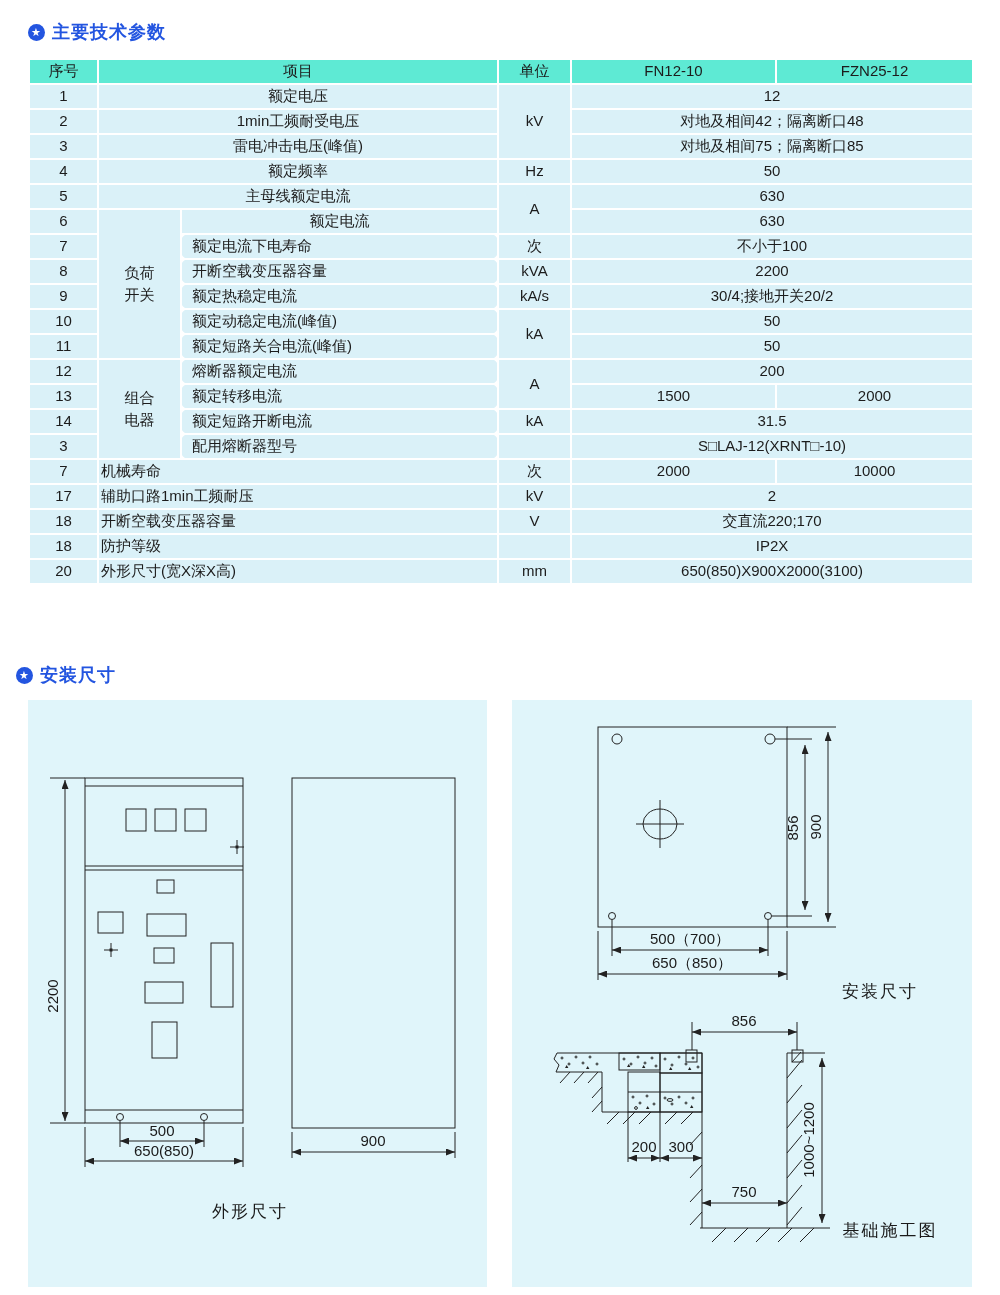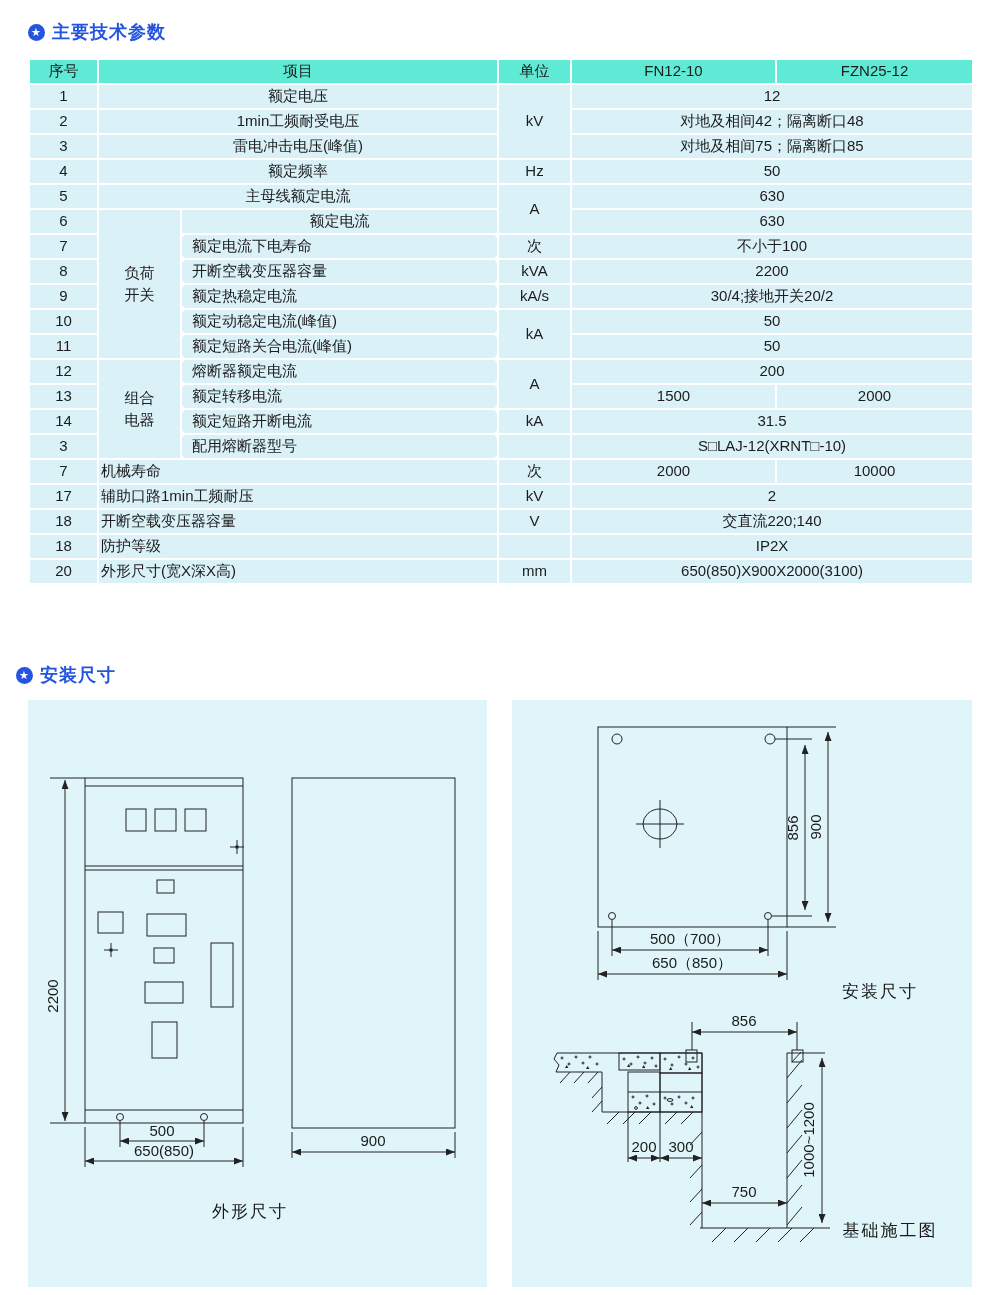--- a/index.html
+++ b/index.html
@@ -167,21 +167,21 @@
   <tr>
     <td>17</td>
     <td colspan="2" class="li">辅助口路1min工频耐压</td>
     <td>kV</td>
     <td colspan="2">2</td>
   </tr>
   <tr>
     <td>18</td>
     <td colspan="2" class="li">开断空载变压器容量</td>
     <td>V</td>
-    <td colspan="2">交直流220;140</td>
+    <td colspan="2">交直流220;170</td>
   </tr>
   <tr>
     <td>18</td>
     <td colspan="2" class="li">防护等级</td>
     <td></td>
     <td colspan="2">IP2X</td>
   </tr>
   <tr>
     <td>20</td>
     <td colspan="2" class="li">外形尺寸(宽X深X高)</td>

